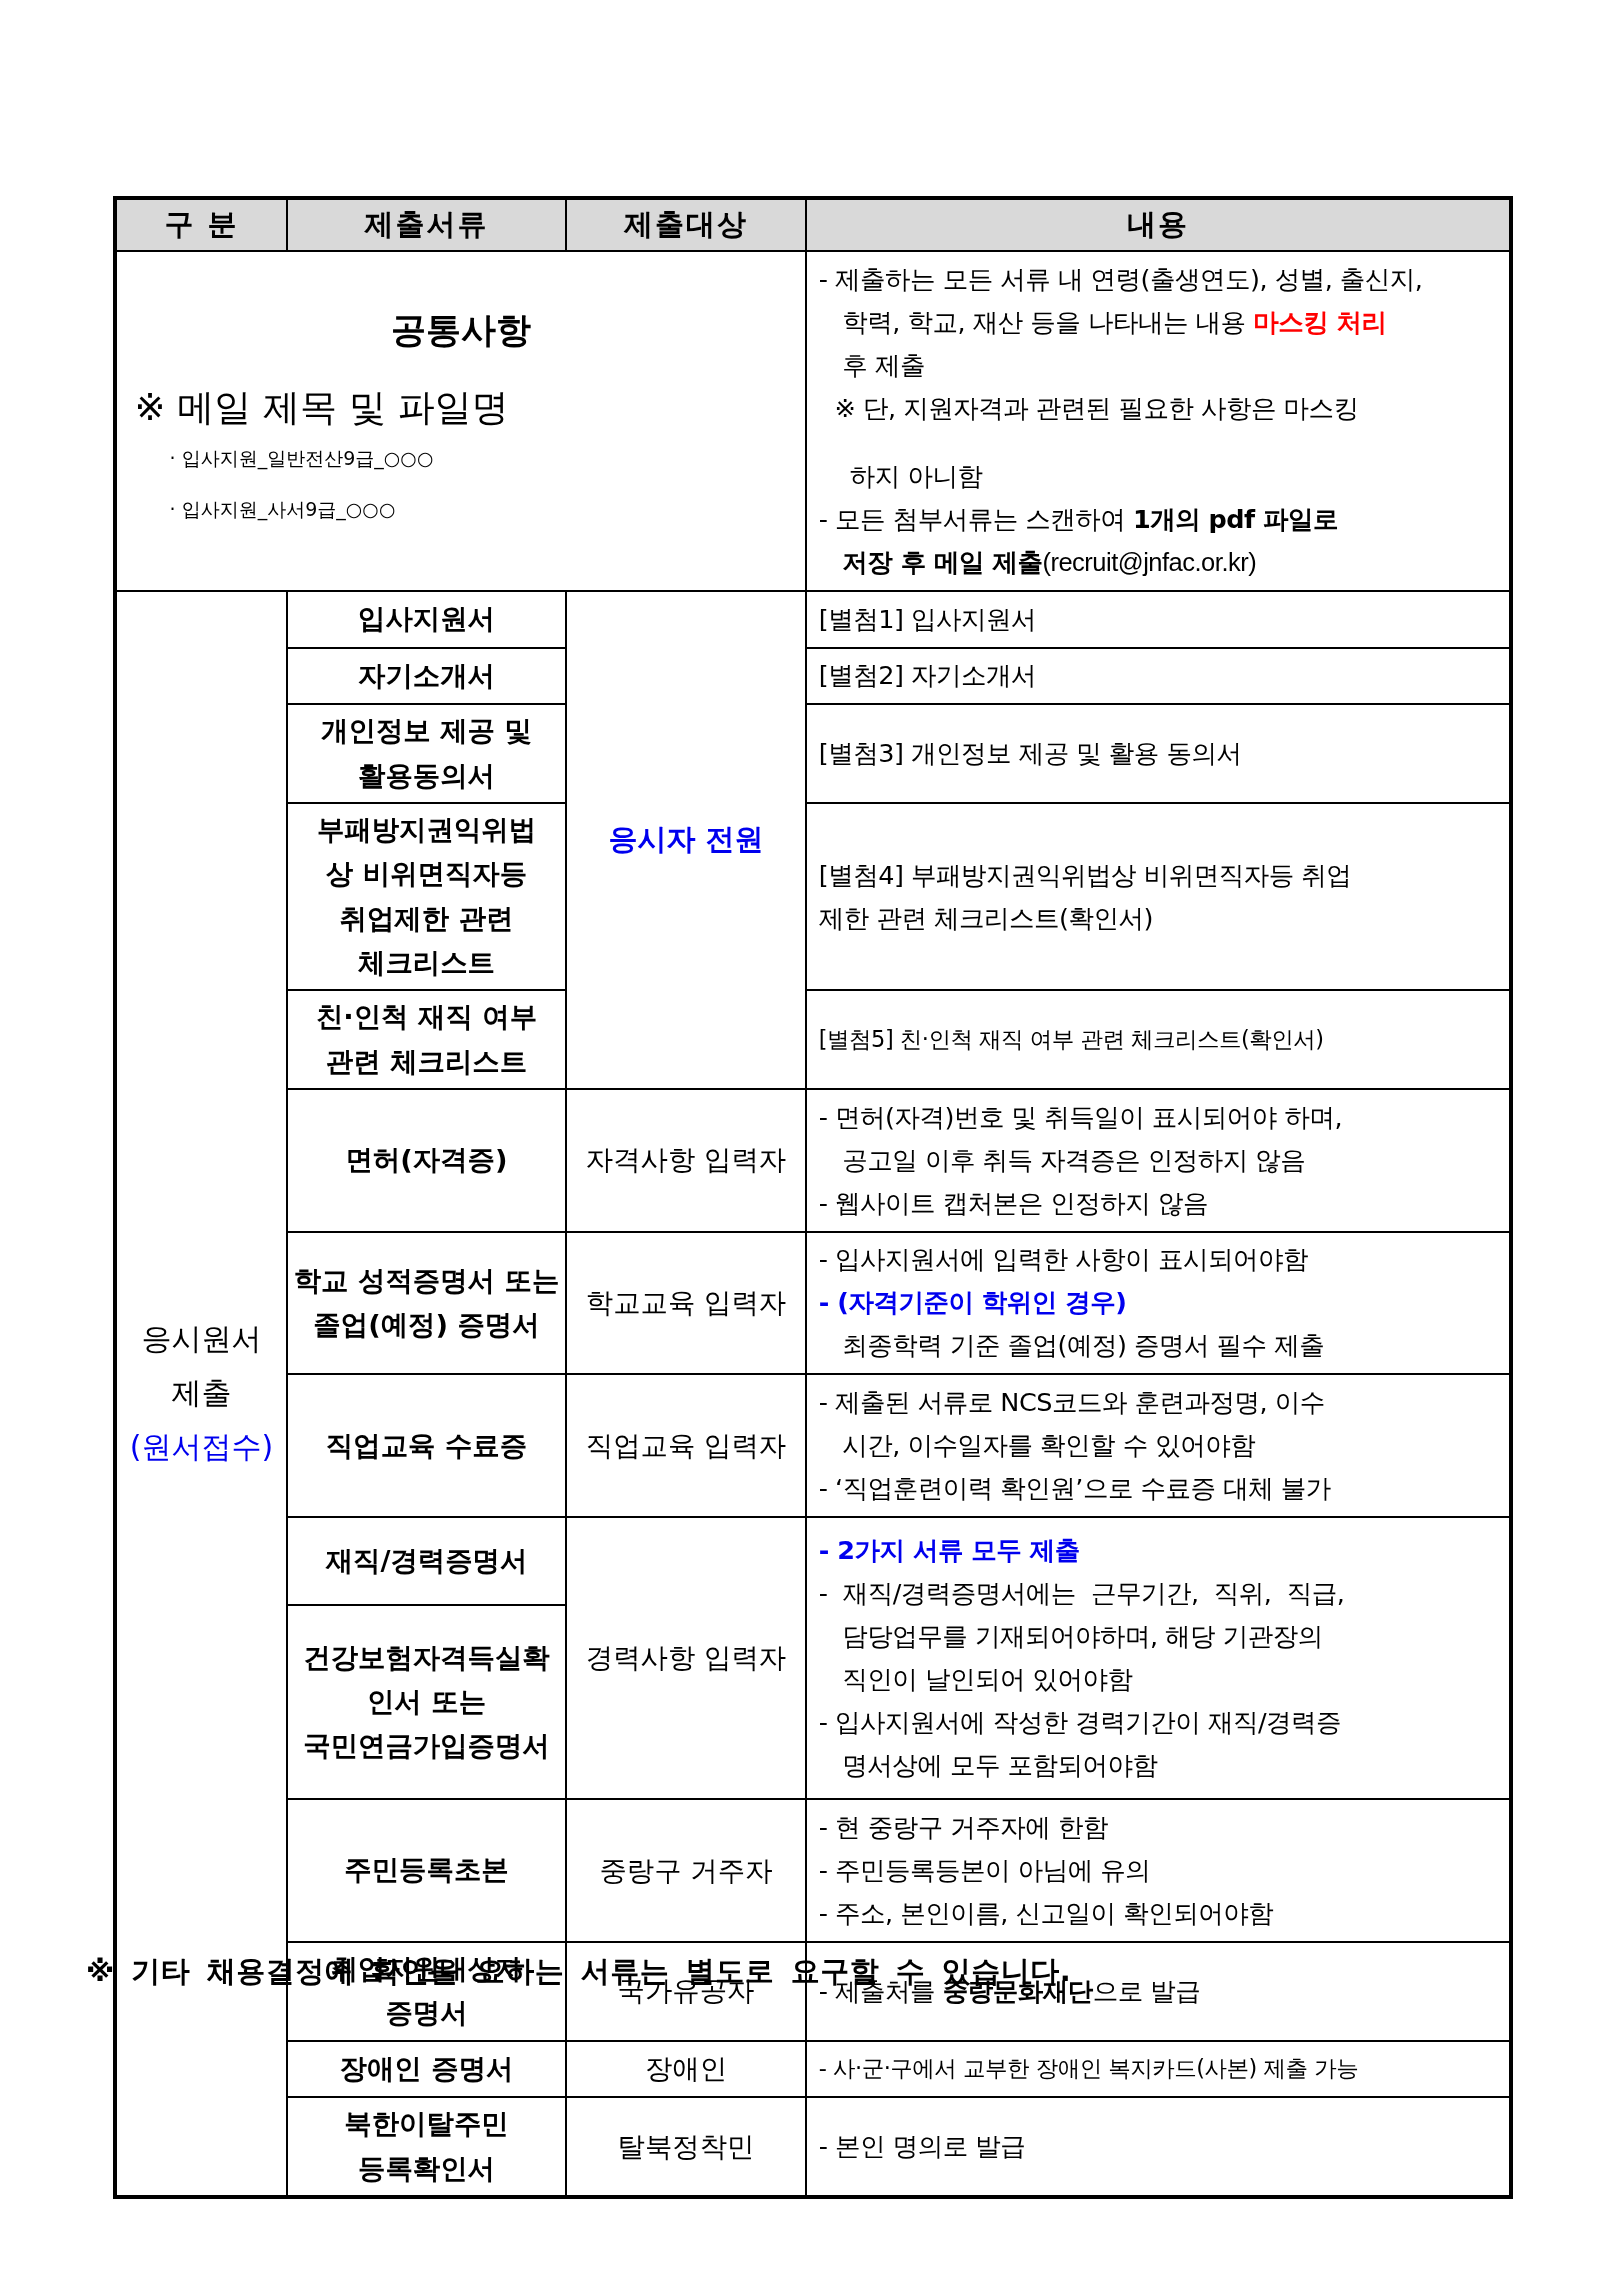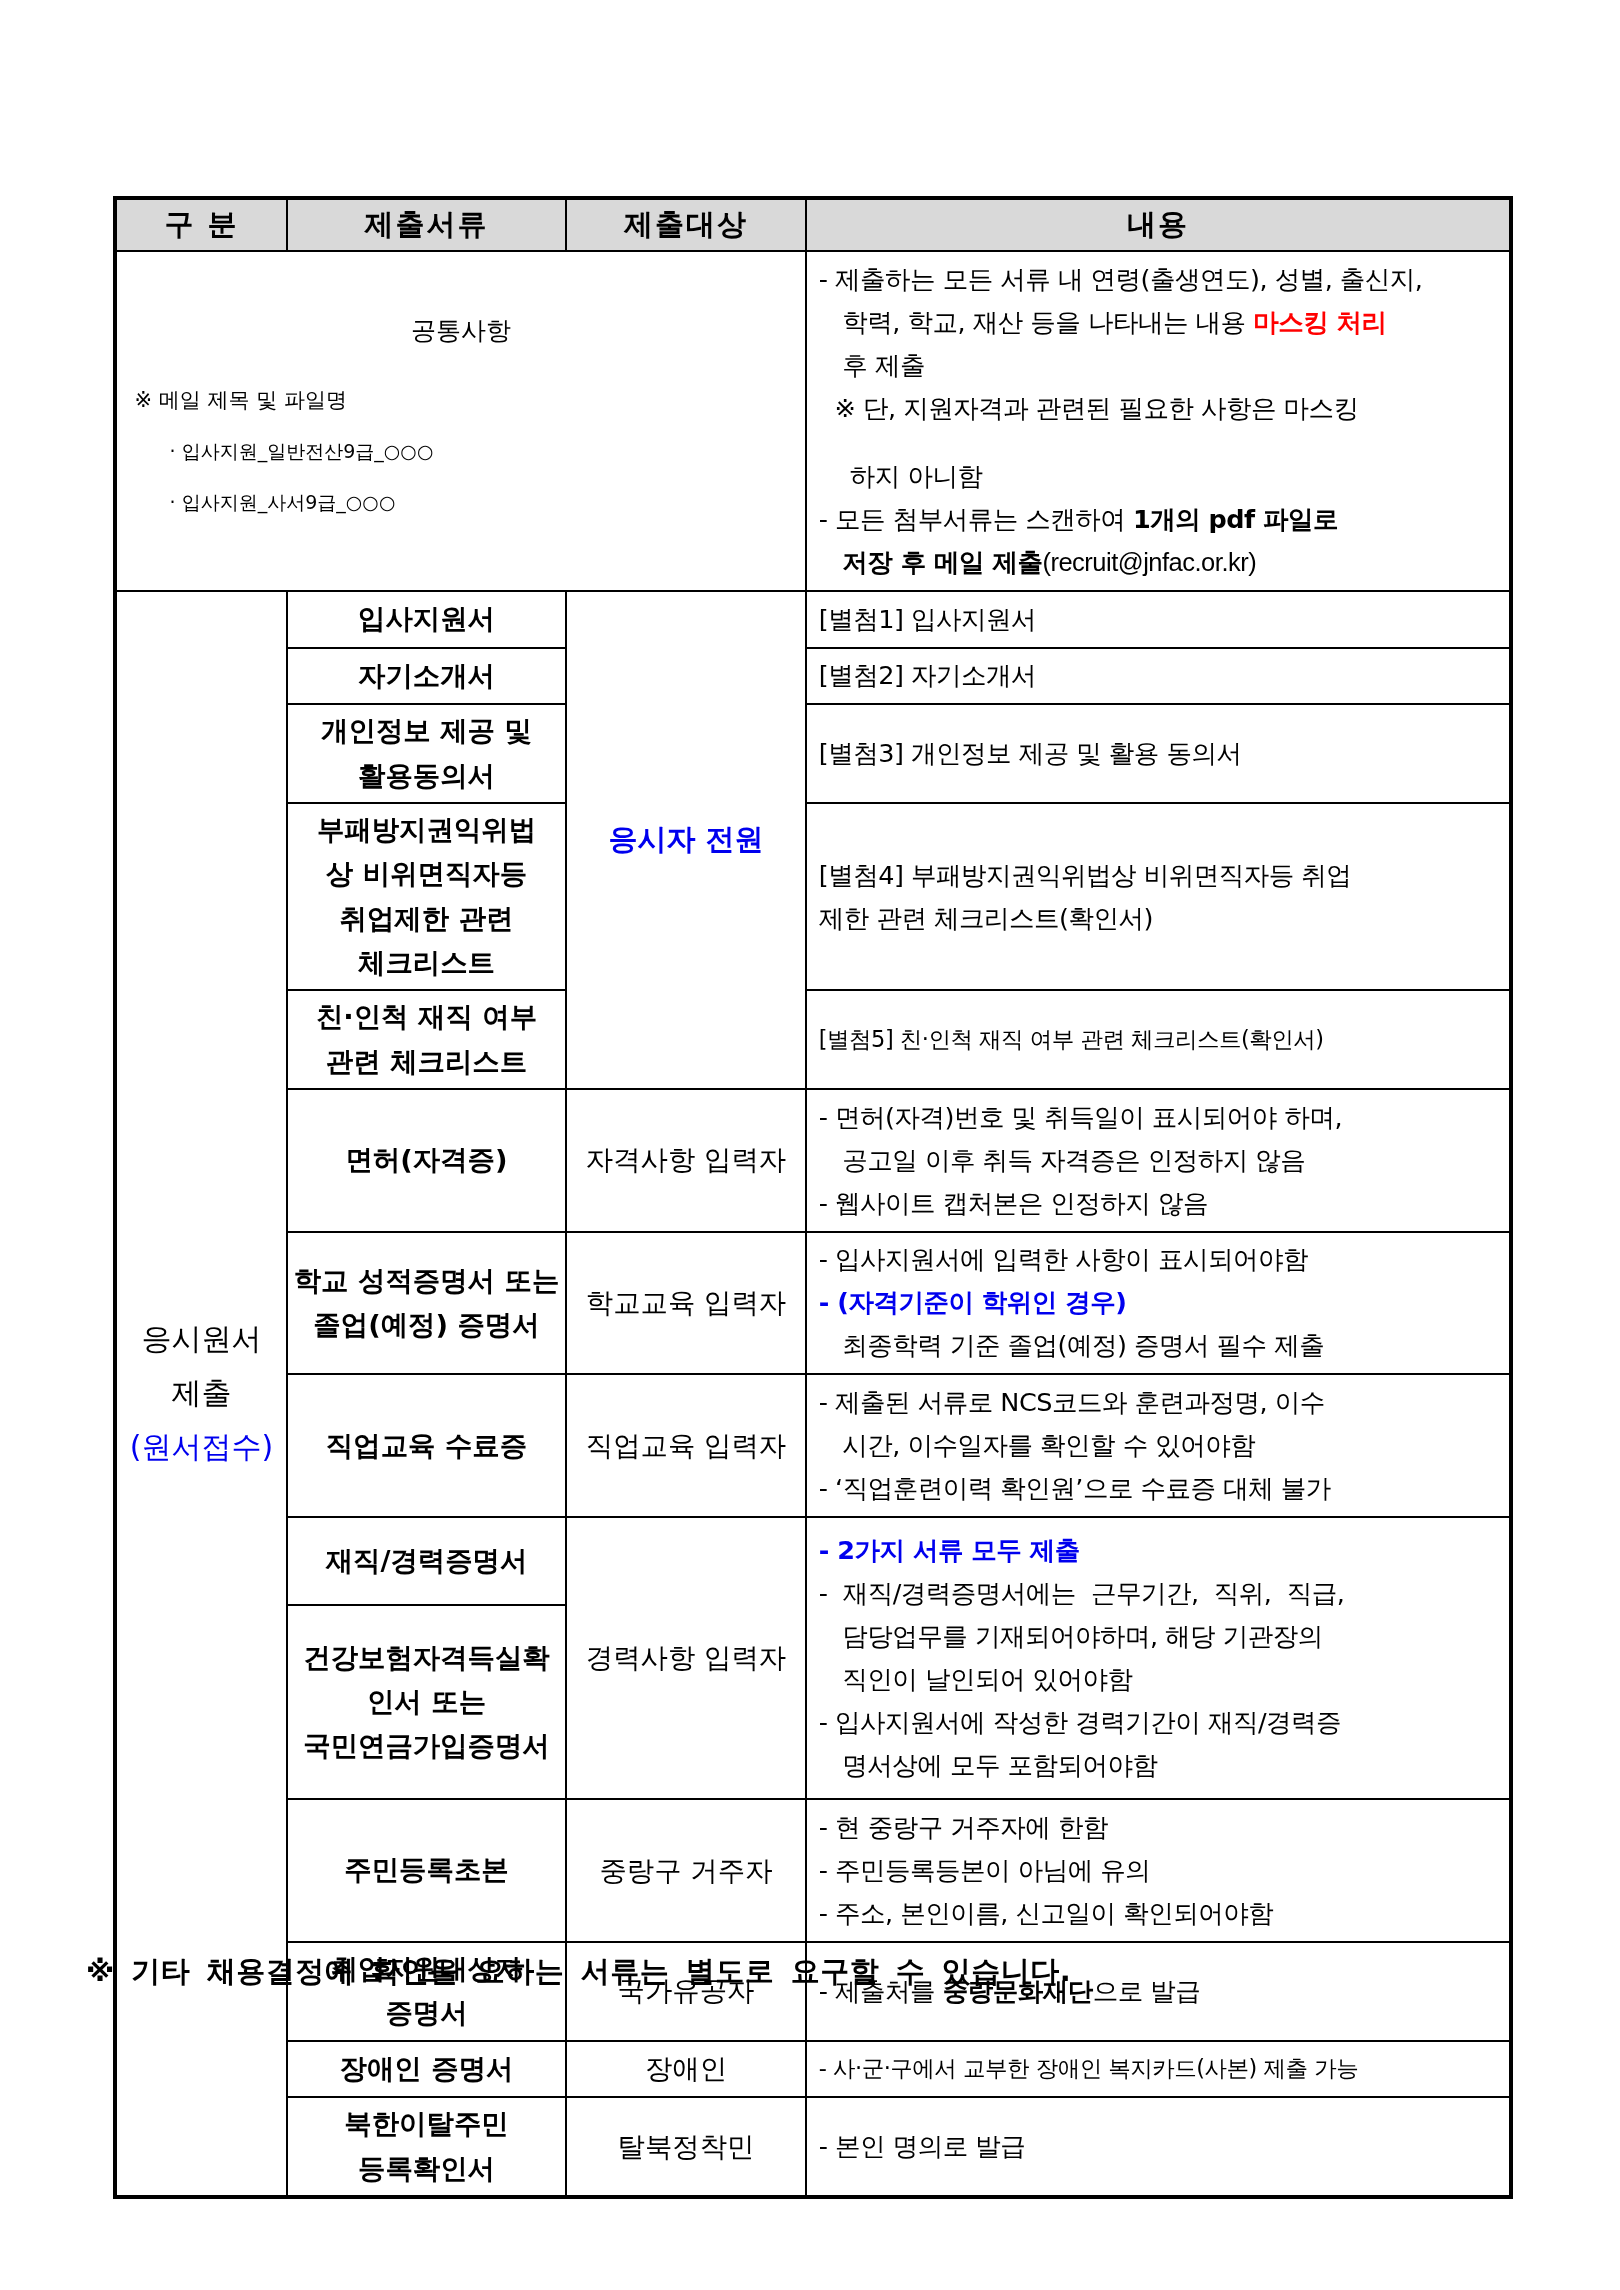--- a/index.html
+++ b/index.html
@@ -57,22 +57,22 @@
   .ln{line-height:43px;white-space:pre;letter-spacing:-0.5px;}
   .ln.t{padding-left:23.5px;}
   .ln.n{padding-left:15.7px;}
   .ln.u{padding-left:31px;margin-top:25px;}
   .ln.sm{font-size:22.5px;}
   .red{color:var(--red);font-weight:700;}
   .blue{color:var(--blue);font-weight:700;}
   .b{font-weight:700;}
   .sr{font-family:Liberation Sans, sans-serif;margin-top:42px;}
   td.common-cell{vertical-align:middle;padding:9.8px 17.6px;}
-  .common-title{text-align:center;font-size:25px;font-weight:400;margin-bottom:27.4px;}
-  .mail-note{font-size:21px;line-height:51px;}
+  .common-title{text-align:center;font-size:35px;font-weight:700;margin-bottom:27.4px;}
+  .mail-note{font-size:37px;line-height:51px;}
   .mail-item{font-size:19px;line-height:51px;padding-left:35px;}
   .footnote{
     position:absolute;left:86px;top:1952px;
     font-size:29px;font-weight:700;word-spacing:5.9px;letter-spacing:0.5px;
   }
 </style>
 </head>
 <body>
 
 <div class="page">

